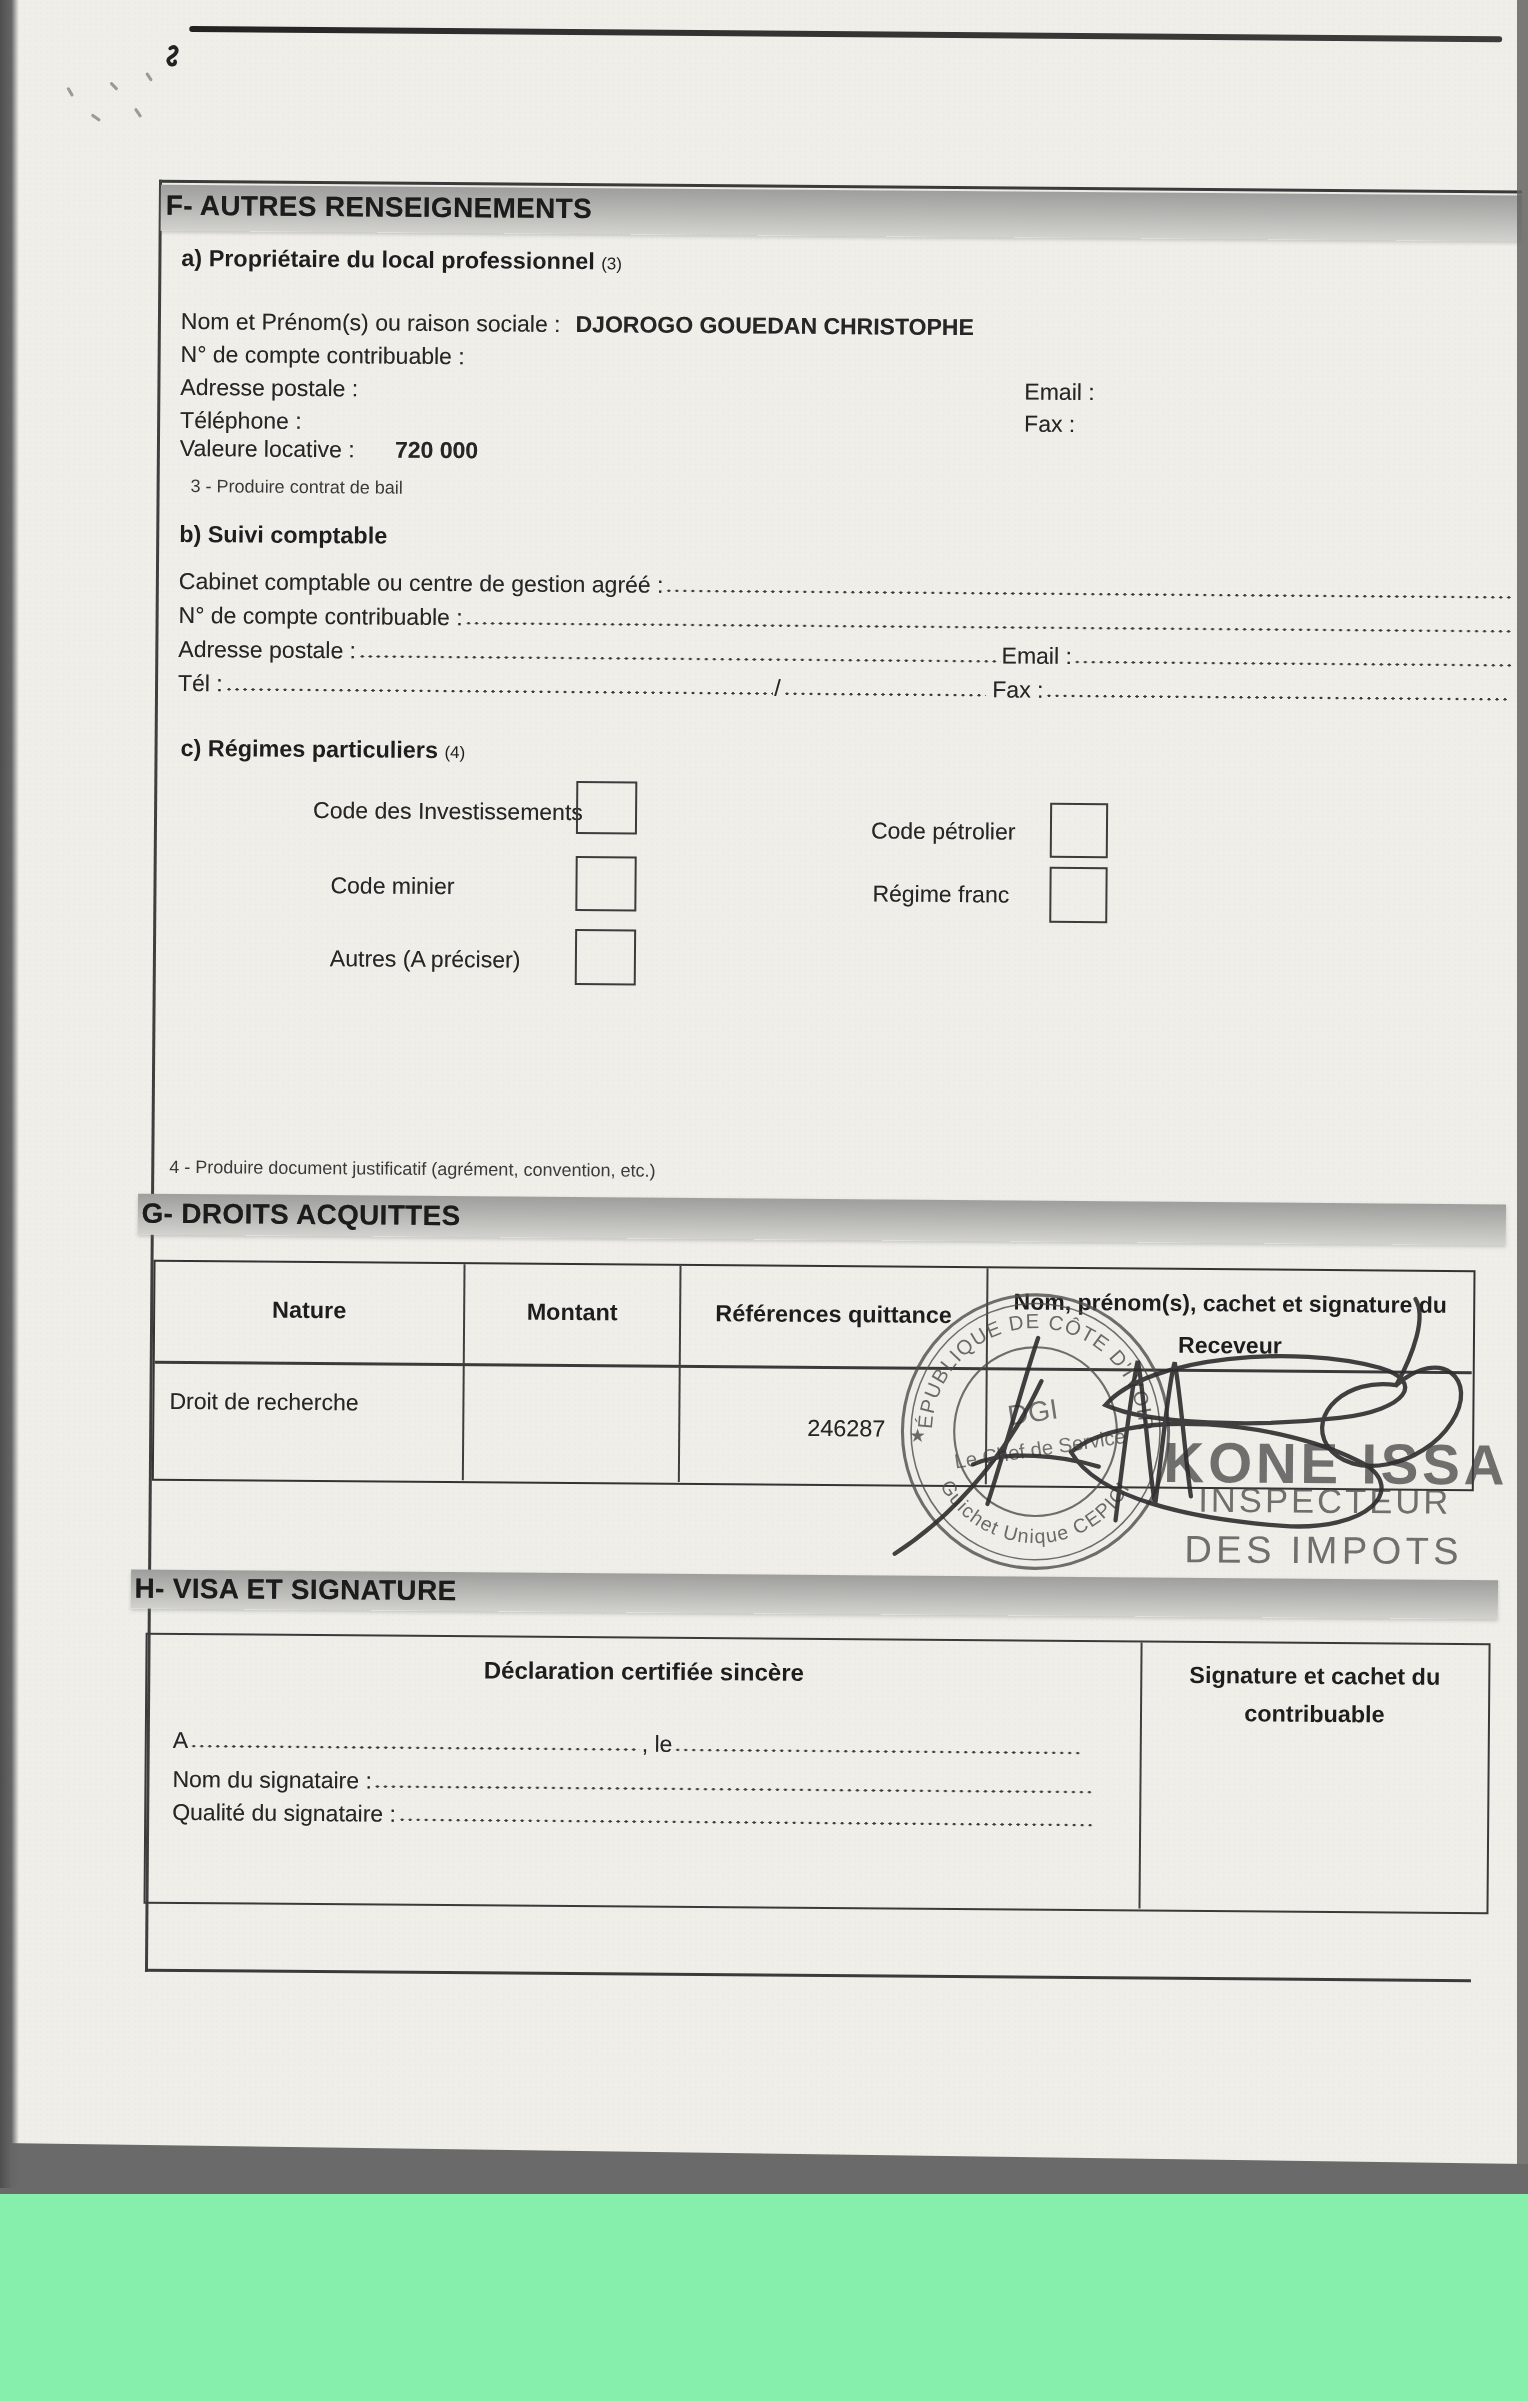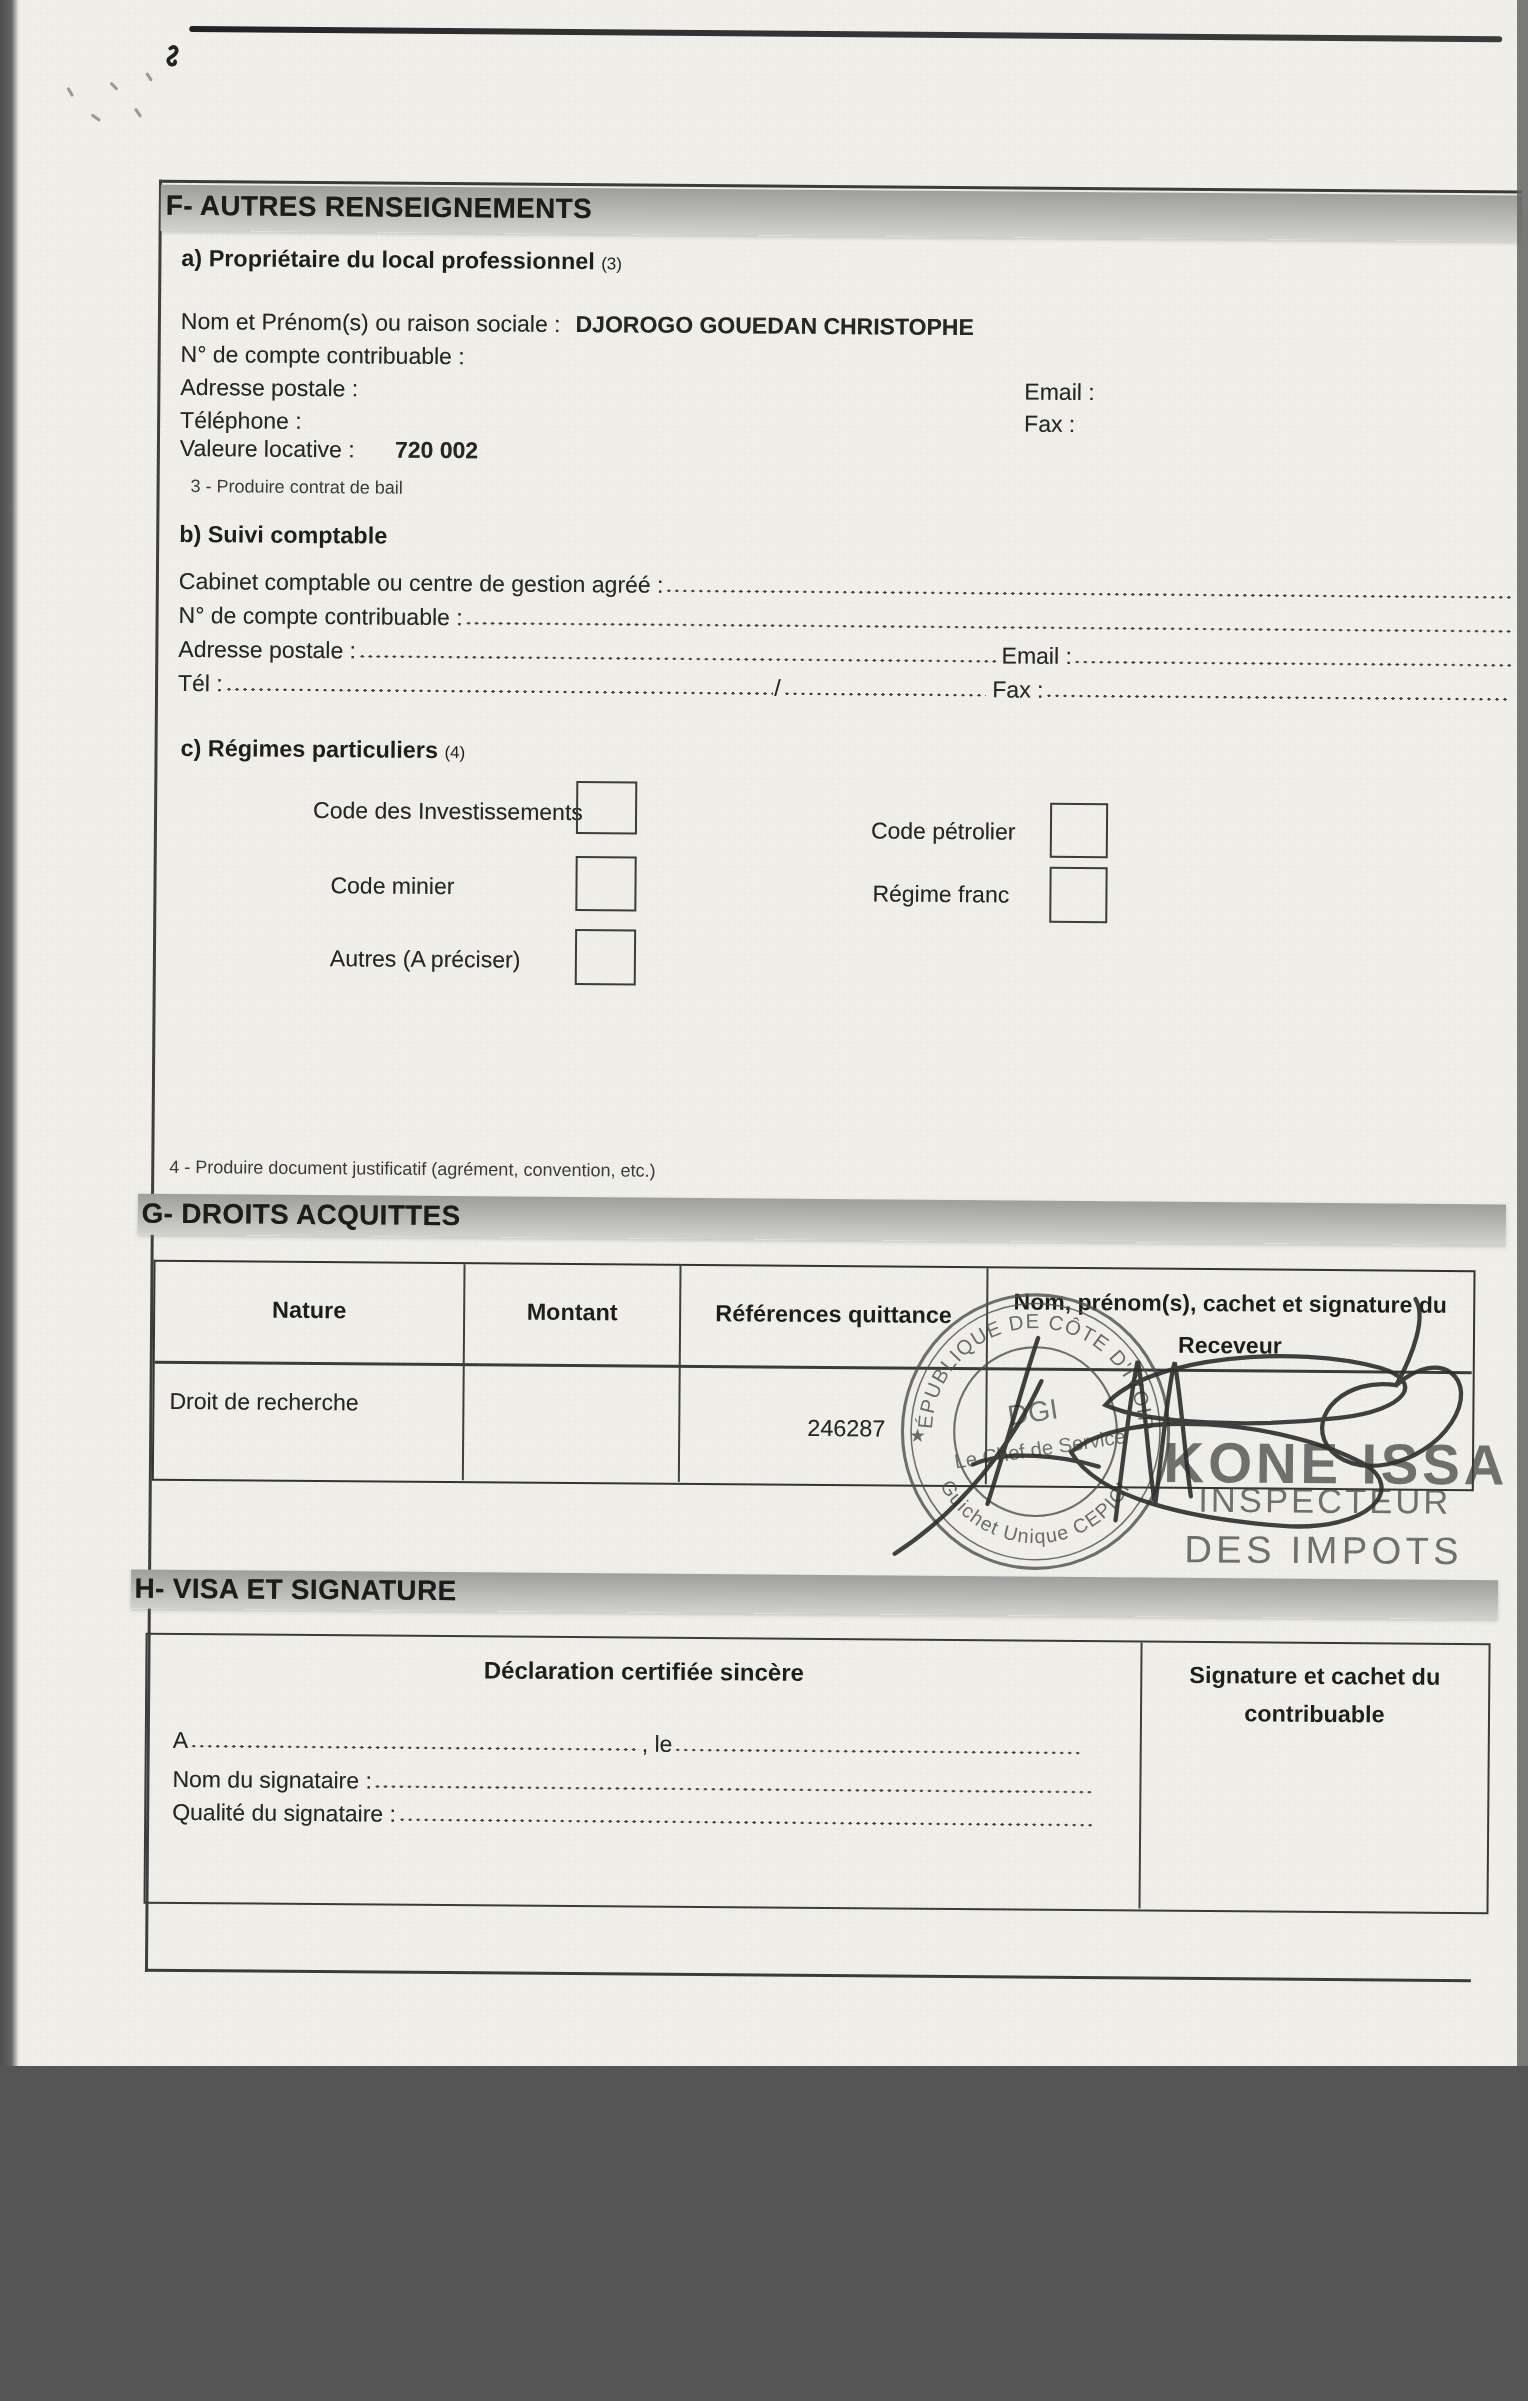--- a/index.html
+++ b/index.html
@@ -1,18 +1,18 @@
 <!DOCTYPE html>
 <html style="font-size:10px"><head>
 <meta charset="utf-8">
 <style>
   html,body{margin:0;padding:0;background:#555;}
   .stage{
-    position:relative;width:1528px;height:2066px;overflow:hidden;
-    background:#3b82f6;
+    position:relative;width:1528px;height:2401px;overflow:hidden;
+    background:#86efac;
     font-family:"Liberation Sans","DejaVu Sans",sans-serif;
     color:#262626;
   }
   .shadow-strip{position:absolute;left:0;top:2132px;width:1528px;height:62px;background:#6a6a6a;}
   .paper{
     position:absolute;left:0;top:0;width:1528px;height:2169px;
     background:#efeee9;
     background-image:radial-gradient(rgba(60,60,60,0.025) 0.7px, transparent 0.8px);
     background-size:5.5px 5.5px;
     clip-path:polygon(0 0,1528px 0,1528px 2164px,0 2143px);
@@ -77,21 +77,21 @@
       <span>Nom et Prénom(s) ou raison sociale :</span>
       <span class="bold" style="margin-left:8.6px;">DJOROGO GOUEDAN CHRISTOPHE</span>
     </div>
     <div class="abs txt" style="left:182px;top:341px;">N° de compte contribuable :</div>
     <div class="abs txt" style="left:182px;top:374px;">Adresse postale :</div>
     <div class="abs txt" style="left:1026px;top:372px;">Email :</div>
     <div class="abs txt" style="left:182px;top:407px;">Téléphone :</div>
     <div class="abs txt" style="left:1026px;top:404px;">Fax :</div>
     <div class="abs txt" style="left:182px;top:435px;">
       <span>Valeure locative :</span>
-      <span class="bold" style="margin-left:34px;">720 002</span>
+      <span class="bold" style="margin-left:34px;">720 000</span>
     </div>
     <div class="abs small" style="left:193px;top:476px;">3 - Produire contrat de bail</div>
 
     <div class="abs sub-title" style="left:182px;top:521px;">b) Suivi comptable</div>
 
     <div class="abs txt row" style="left:182px;top:568px;width:1335px;">
       <span>Cabinet comptable ou centre de gestion agréé :</span>
       <span class="dots grow"></span>
     </div>
     <div class="abs txt row" style="left:182px;top:602px;width:1335px;">

